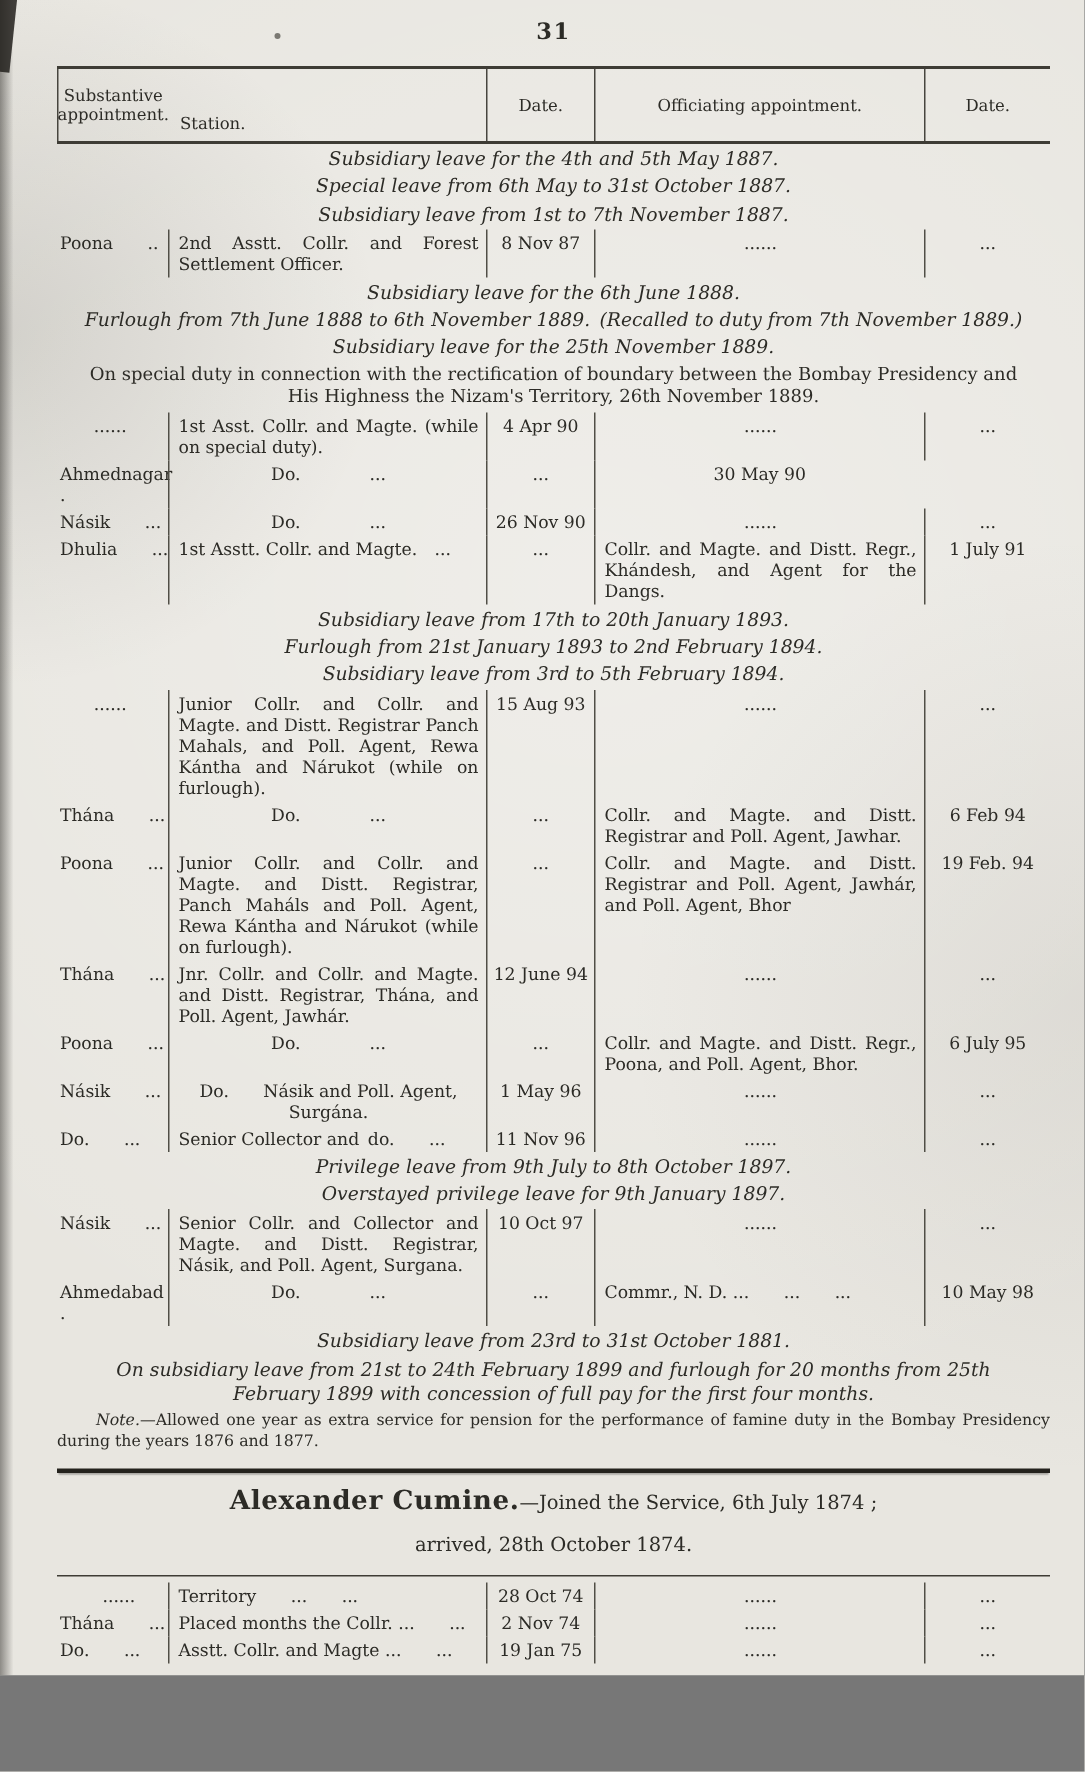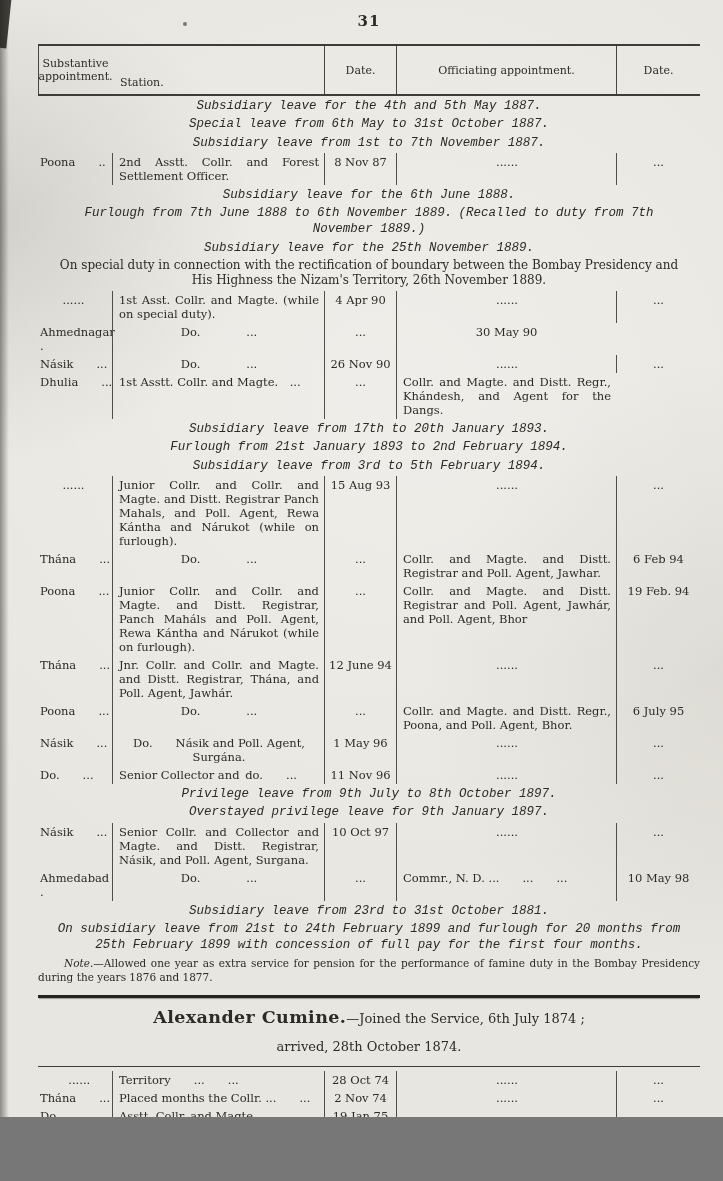--- a/index.html
+++ b/index.html
@@ -47,21 +47,21 @@
     border-left:1px solid #504e46;
     padding:2px 5px 2px 6px;
     font-size:11.5px;line-height:1.22;
     text-align:justify;
   }
   .row .cell.st{border-left:none;padding-left:2px;text-align:left;white-space:pre-wrap;}
   .row .cell.date,.row .cell.odate{text-align:center;padding:2px 2px;}
   .row .cell.center{text-align:center;}
 
   .note{text-align:center;font-size:12.5px;margin:2px 14px;line-height:1.3;}
-  .note.italic{font-style:italic;font-family:Liberation Mono, monospace;}
+  .note.italic{font-style:italic;}
   .note.roman{font-style:normal;font-size:12px;}
 
   .footnote{font-size:10.5px;line-height:1.3;margin:4px 0 0 0;text-indent:26px;text-align:justify;}
   .footnote i{font-style:italic;}
 
   .rule-heavy{border-top:3px solid #24221d;margin:10px 0 0 0;box-shadow:0 2px 1px -1px rgba(20,18,14,.4);}
 
   .h2{text-align:center;font-size:13px;margin:9px 0 2px;}
   .h2 .name{font-weight:bold;font-size:17.5px;letter-spacing:.4px;}
   .h2-line2{text-align:center;font-size:13px;margin-bottom:12px;margin-top:12px;}
@@ -120,20 +120,21 @@
           <div class="cell appt center">Do.    ...</div>
           <div class="cell date">26 Nov 90</div>
           <div class="cell off center">......</div>
           <div class="cell odate">...</div>
         </div>
         <div class="grid5 row">
           <div class="cell st">Dhulia  ...</div>
           <div class="cell appt">1st Asstt. Collr. and Magte. ...</div>
           <div class="cell date">...</div>
           <div class="cell off">Collr. and Magte. and Distt. Regr., Khándesh, and Agent for the Dangs.</div>
+          <div class="cell odate">1 July 91</div>
         </div>
         <div class="note italic">Subsidiary leave from 17th to 20th January 1893.</div>
         <div class="note italic">Furlough from 21st January 1893 to 2nd February 1894.</div>
         <div class="note italic">Subsidiary leave from 3rd to 5th February 1894.</div>
         <div class="grid5 row">
           <div class="cell st center">......</div>
           <div class="cell appt">Junior Collr. and Collr. and Magte. and Distt. Registrar Panch Mahals, and Poll. Agent, Rewa Kántha and Nárukot (while on furlough).</div>
           <div class="cell date">15 Aug 93</div>
           <div class="cell off center">......</div>
           <div class="cell odate">...</div>

